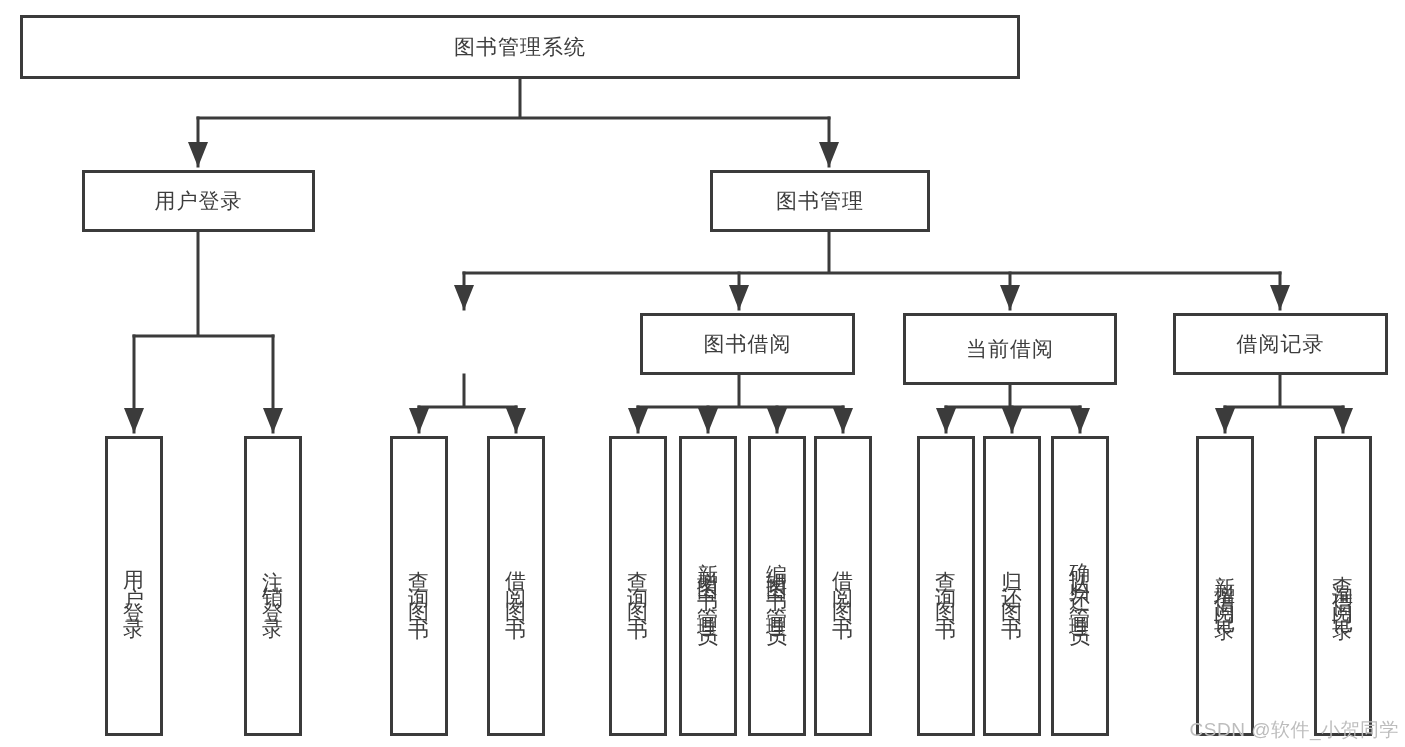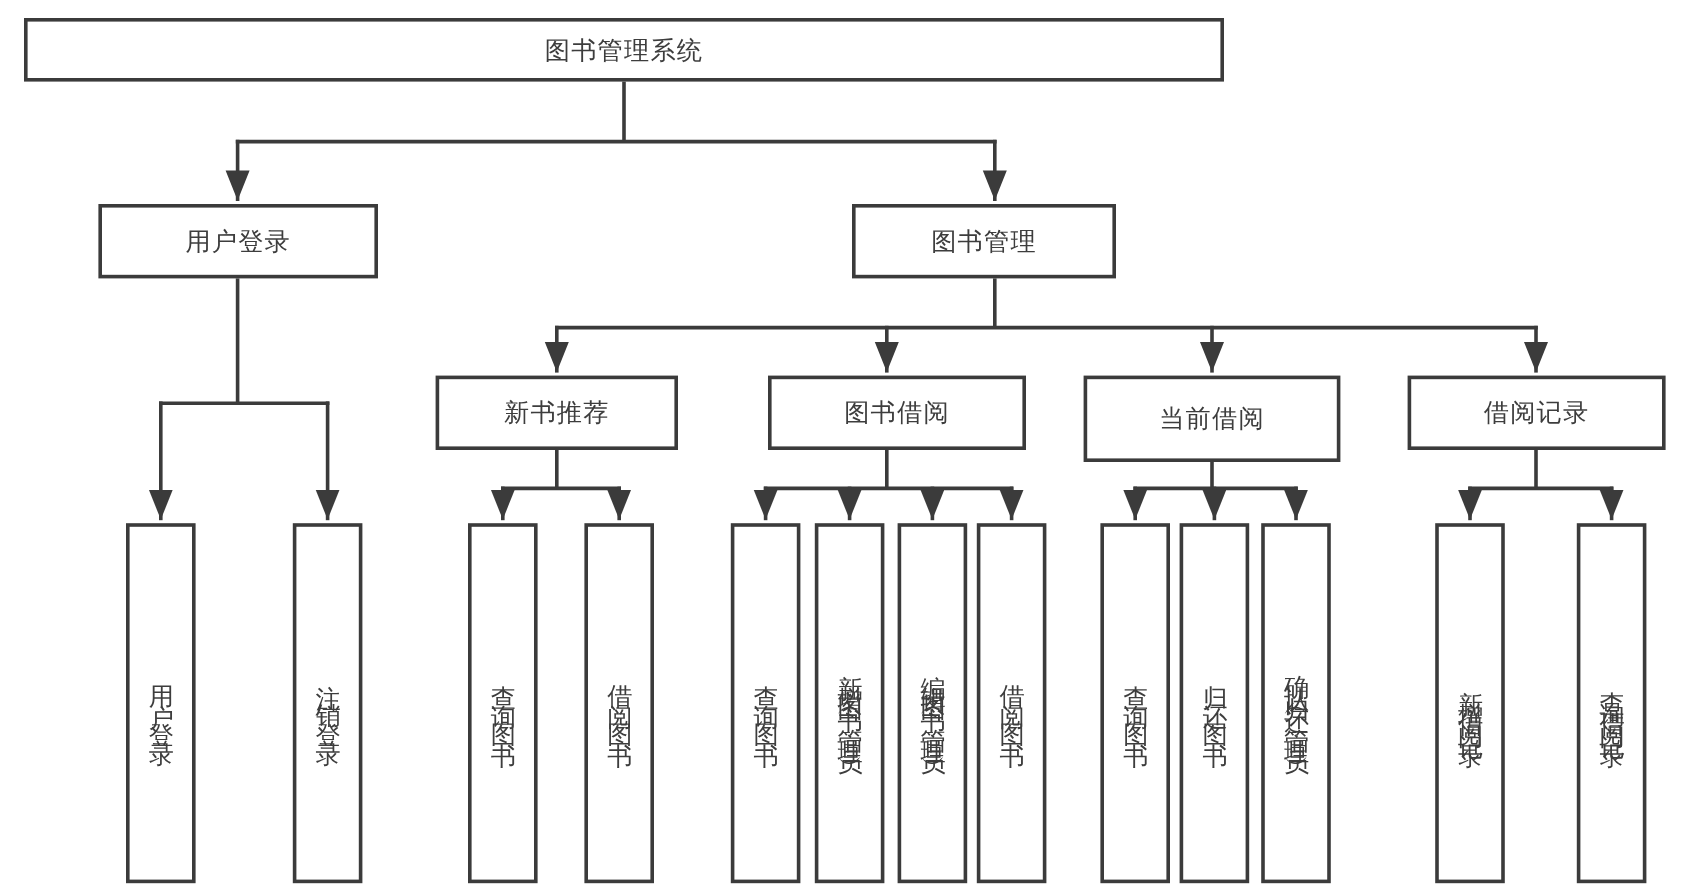--- a/index.html
+++ b/index.html
@@ -105,34 +105,31 @@
     <path class="conn" d="M1010,375 V407 M946,407 H1080"></path>
     <path class="conn" d="M946,407 V432" marker-end="url(#arw)"></path>
     <path class="conn" d="M1012,407 V432" marker-end="url(#arw)"></path>
     <path class="conn" d="M1080,407 V432" marker-end="url(#arw)"></path>
 
     <path class="conn" d="M1280,375 V407 M1225,407 H1343"></path>
     <path class="conn" d="M1225,407 V432" marker-end="url(#arw)"></path>
     <path class="conn" d="M1343,407 V432" marker-end="url(#arw)"></path>
   </svg>
 
-  <div class="node h-node" style="left:20px;top:15px;width:1000px;height:53px">
+  <div class="node h-node" style="left:20px;top:15px;width:1000px;height:64px">
     <span>图书管理系统</span>
   </div>
 
   <div class="node h-node" style="left:82px;top:170px;width:233px;height:62px">
     <span>用户登录</span>
   </div>
   <div class="node h-node" style="left:710px;top:170px;width:220px;height:62px">
     <span>图书管理</span>
   </div>
 
-  <div class="node h-node" style="left:363px;top:313px;width:202px;height:62px">
-    <span>新书推荐</span>
-  </div>
   <div class="node h-node" style="left:640px;top:313px;width:215px;height:62px">
     <span>图书借阅</span>
   </div>
   <div class="node h-node" style="left:903px;top:313px;width:214px;height:72px">
     <span>当前借阅</span>
   </div>
   <div class="node h-node" style="left:1173px;top:313px;width:215px;height:62px">
     <span>借阅记录</span>
   </div>
 
@@ -173,13 +170,14 @@
     <span class="v-label" style="letter-spacing: 9px;">确认归还（管理员）</span>
   </div>
 
   <div class="node v-node" style="left:1196px">
     <span class="v-label" style="letter-spacing: 9px;">新增借阅记录</span>
   </div>
   <div class="node v-node" style="left:1314px">
     <span class="v-label" style="letter-spacing: 9px;">查询借阅记录</span>
   </div>
 
+  <div class="watermark">CSDN @软件_小贺同学</div>
 </div>
 
 </body></html>

